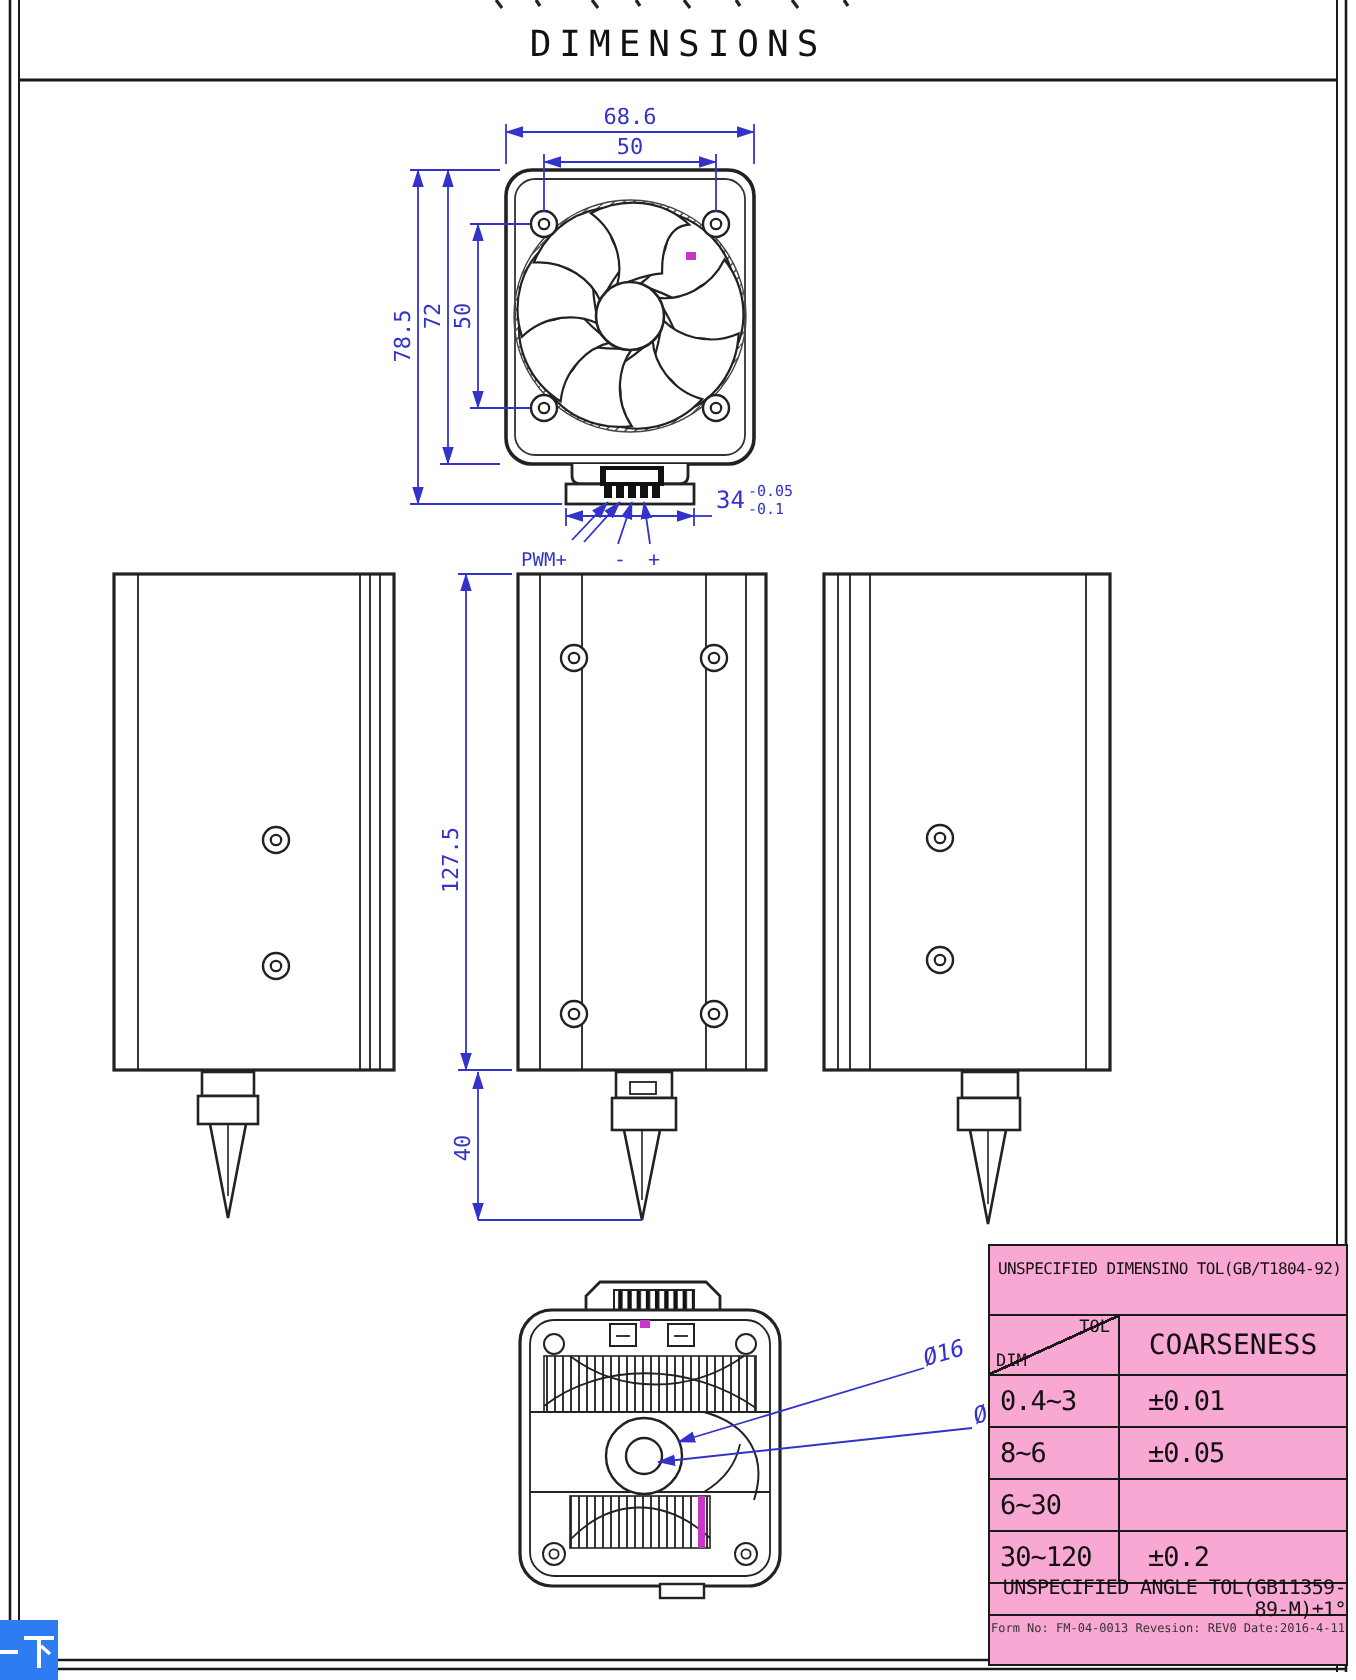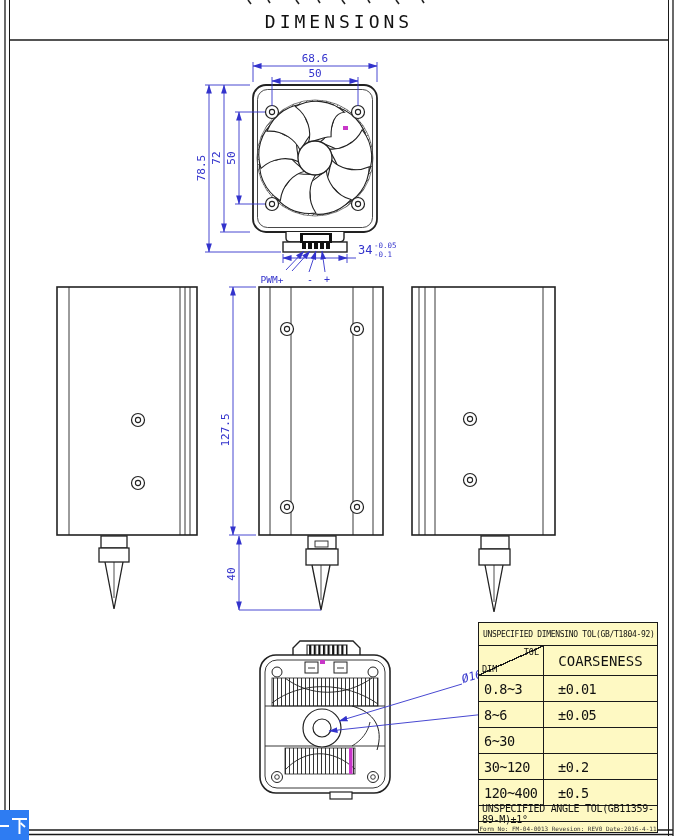--- a/index.html
+++ b/index.html
@@ -1,26 +1,26 @@
 <!DOCTYPE html>
 <html><head>
 <meta charset="utf-8">
 <style>
   html,body{margin:0;padding:0;background:#e8e8e8;}
   #canvas{position:relative;width:678px;height:840px;background:#ffffff;overflow:hidden;
           font-family:"DejaVu Sans Mono", monospace;}
   svg text{font-family:"DejaVu Sans Mono", monospace;}
   .dwg{position:absolute;left:0;top:0;}
   
-  #tol-table{position:absolute;left:478px;top:622px;width:180px;height:211px;
-             border:1.6px solid #1a1a1a;background:#fef9c3;box-sizing:border-box;
-             font-family:"DejaVu Sans Mono", monospace;color:#111;}
+  #tol-table{position:absolute;left:494px;top:622px;width:180px;height:211px;
+             border:1.6px solid #1a1a1a;background:#f9a8d4;box-sizing:border-box;
+             font-family:"DejaVu Sans Mono", monospace;color:#111;text-align:right;}
   .t-title{height:22px;display:flex;align-items:center;padding-left:4px;
            font-size:8px;letter-spacing:-0.3px;box-sizing:border-box;}
-  .t-head{display:flex;height:30px;border-top:1.3px solid #1a1a1a;box-sizing:border-box;}
+  .t-head{display:flex;height:30px;border-top:1.3px solid #1a1a1a;box-sizing:border-box;margin-top:12px;}
   .t-c1{width:65px;border-right:1.3px solid #1a1a1a;box-sizing:border-box;position:relative;}
   .t-c2{flex:1;display:flex;align-items:center;justify-content:center;}
   .diag{background:linear-gradient(to bottom right,transparent calc(50% - 0.7px),#1a1a1a calc(50% - 0.7px),#1a1a1a calc(50% + 0.7px),transparent calc(50% + 0.7px));}
   .diag .tl{position:absolute;top:1px;right:4px;font-size:8.5px;}
   .diag .bl{position:absolute;bottom:1px;left:3px;font-size:8.5px;}
   .t-head .t-c2{font-size:14px;}
   .trow{display:flex;height:26px;border-top:1.3px solid #1a1a1a;box-sizing:border-box;font-size:13.5px;letter-spacing:-0.5px;}
   .trow .t-c1{display:flex;align-items:center;padding-left:5px;}
   .trow .t-c2{justify-content:flex-start;padding-left:14px;}
   .t-angle{height:16px;border-top:1.3px solid #1a1a1a;display:flex;align-items:center;
@@ -276,37 +276,33 @@
 <div id="tol-table">
   <div class="t-title">UNSPECIFIED DIMENSINO TOL(GB/T1804-92)</div>
   <div class="t-head">
     <div class="t-c1 diag">
       <span class="tl">TOL</span>
       <span class="bl">DIM</span>
     </div>
     <div class="t-c2">COARSENESS</div>
   </div>
   <div class="trow">
-    <div class="t-c1">0.8~3</div>
+    <div class="t-c1">0.4~3</div>
     <div class="t-c2">±0.01</div>
   </div>
   <div class="trow">
     <div class="t-c1">8~6</div>
     <div class="t-c2">±0.05</div>
   </div>
   <div class="trow">
     <div class="t-c1">6~30</div>
   </div>
   <div class="trow">
     <div class="t-c1">30~120</div>
     <div class="t-c2">±0.2</div>
-  </div>
-  <div class="trow">
-    <div class="t-c1">120~400</div>
-    <div class="t-c2">±0.5</div>
   </div>
   <div class="t-angle">UNSPECIFIED ANGLE TOL(GB11359-89-M)±1°</div>
   <div class="t-form">Form No: FM-04-0013 Revesion: REV0  Date:2016-4-11</div>
 </div>
 
 <div id="blue-overlay">
   <span class="hidden-label">一下</span>
   <svg width="29" height="30" viewBox="0 0 29 30">
 
     <line x1="-4" y1="16" x2="9" y2="16" stroke="#fff" stroke-width="2"></line>

